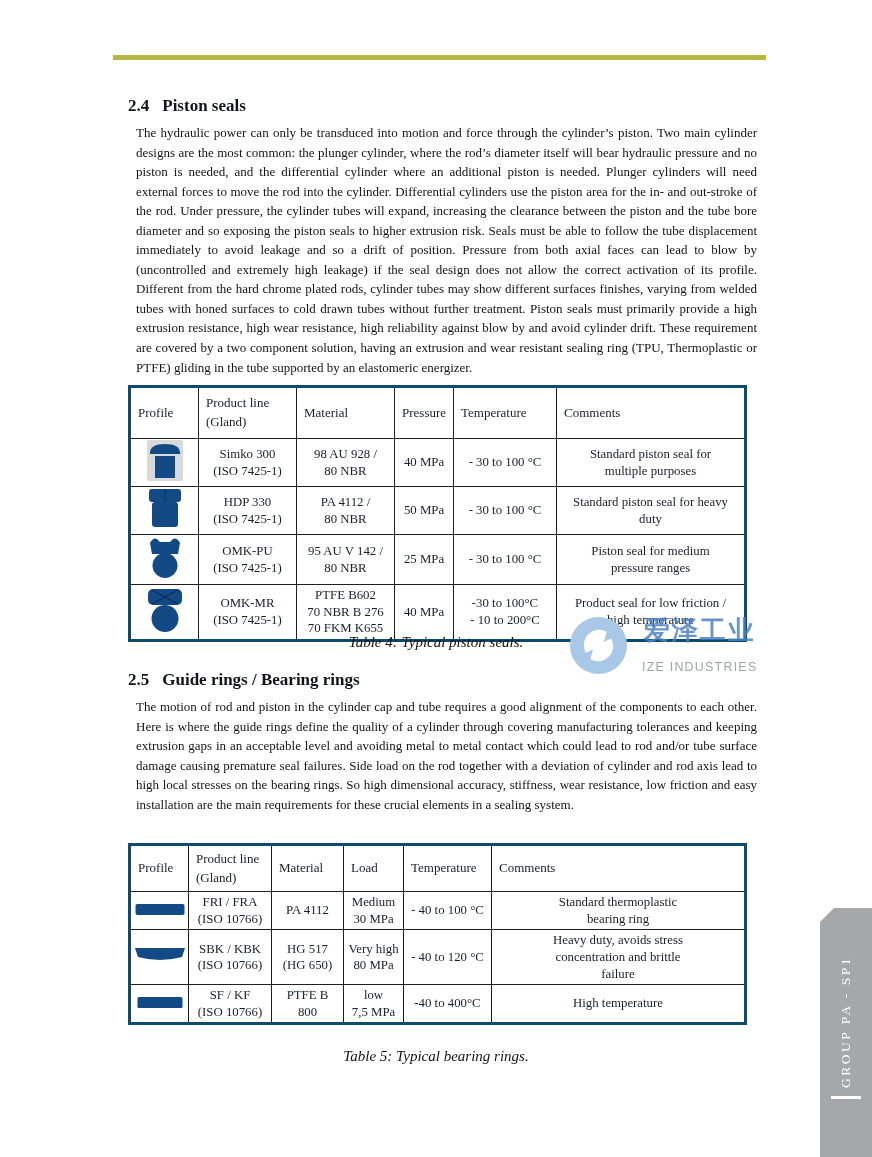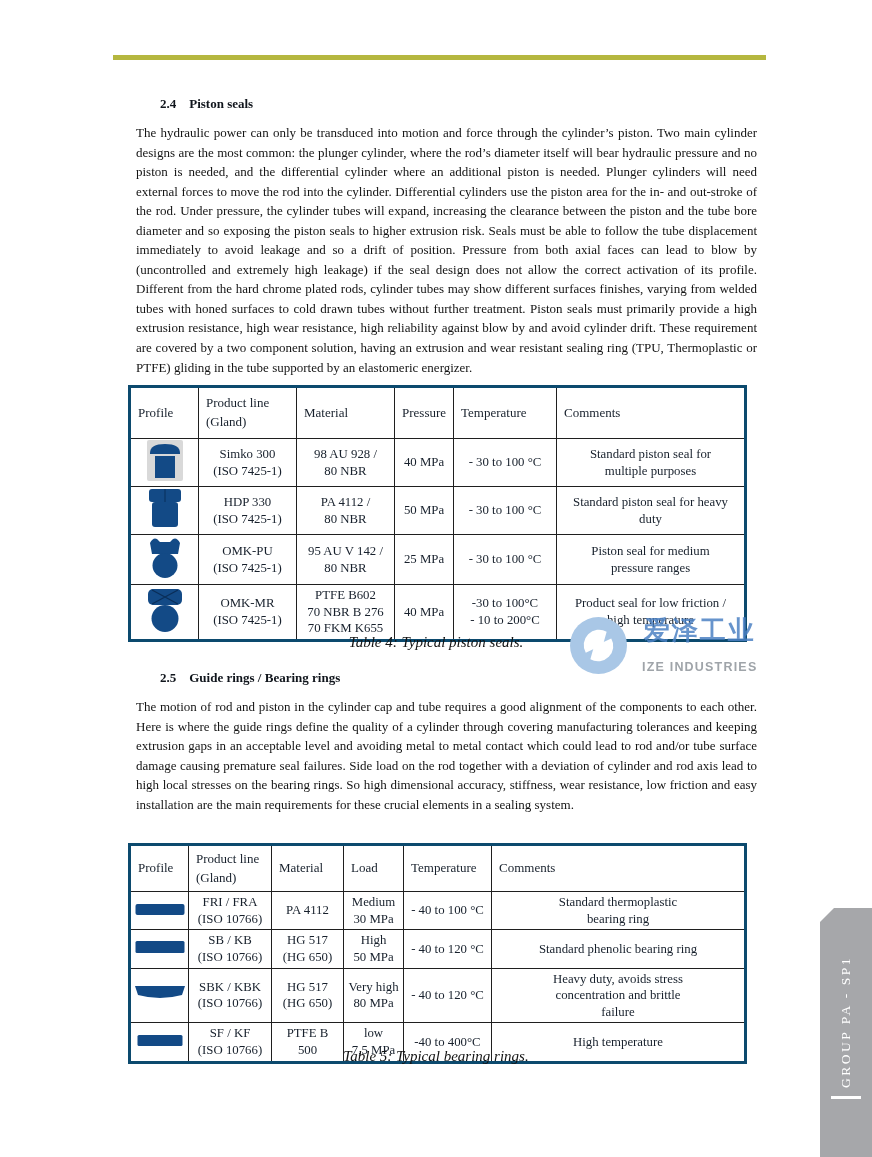--- a/index.html
+++ b/index.html
@@ -1,21 +1,21 @@
 <!DOCTYPE html>
 <html><head>
 <meta charset="utf-8">
 <style>
   html,body { margin:0; padding:0; background:#ffffff; }
   .page {
     position:relative; width:872px; height:1157px; background:#ffffff;
     font-family:"Liberation Serif", serif; color:#10151c; overflow:hidden;
   }
   .accent-line { position:absolute; left:113px; top:55px; width:653px; height:5px; }
-  .heading { position:absolute; left:128px; font-weight:bold; font-size:13px; white-space:nowrap;margin-left:32px; }
+  .heading { position:absolute; left:128px; font-weight:bold; font-size:17px; white-space:nowrap; }
   .h24 { top:96px; }
   .h25 { top:670px; }
   .h-num { display:inline-block; margin-right:13px; }
   .body-p {
     position:absolute; left:136px; width:621px; margin:0;
     text-align:justify; font-size:13px; line-height:19.55px; color:#131313;
   }
   .p24 { top:123px; }
   .p25 { top:697px; }
 
@@ -35,21 +35,21 @@
   .rh52 { height:52px; } .rh47 { height:47px; } .rh44 { height:44px; } .rh45 { height:45px; }
   .rh48 { height:48px; } .rh35 { height:35px; } .rh32 { height:32px; } .rh34 { height:34px; }
 
   .caption { position:absolute; left:128px; width:616px; text-align:center; font-style:italic; font-size:15px; color:#131313; }
   .cap4 { top:634px; }
   .cap5 { top:1048px; }
 
   .watermark { position:absolute; left:570px; top:617px; display:flex; align-items:center; gap:15px;text-align:center; }
   .wm-icon { width:57px; height:57px; flex:0 0 auto; }
   .wm-cn { font-family:"Liberation Sans", sans-serif; font-size:26px; font-weight:bold; line-height:1.05; letter-spacing:2px; opacity:0.85; }
-  .wm-en { font-family:"Liberation Sans", sans-serif; font-size:12.5px; letter-spacing:1.2px; margin-top:16px;font-weight:bold; }
+  .wm-en { font-family:"Liberation Sans", sans-serif; font-size:12.5px; letter-spacing:1.2px; margin-top:16px; }
 
   .side-tab {
     position:absolute; right:0; top:908px; width:52px; height:249px;
     clip-path:polygon(0 14px, 14px 0, 100% 0, 100% 100%, 0 100%);
   }
   .tab-label {
     position:absolute; left:50%; top:38px; height:152px;
     writing-mode:vertical-rl; text-orientation:mixed;
     transform:translateX(-50%) rotate(180deg);
     color:#ffffff; font-size:13.5px; letter-spacing:2.5px; white-space:nowrap;
@@ -212,35 +212,20 @@
         </td>
         <td class="c">FRI / FRA
 (ISO 10766)</td>
         <td class="c">PA 4112</td>
         <td class="c">Medium
 30 MPa</td>
         <td class="c">- 40 to 100 °C</td>
         <td class="c">Standard thermoplastic
 bearing ring</td>
       </tr>
-      <tr class="rh32">
-        <td class="icon-cell">
-          <svg width="50" height="14" viewBox="0 0 50 14">
-            <rect x="0.5" y="1" width="49" height="12" rx="1.5" fill="#134a86"></rect>
-          </svg>
-        </td>
-        <td class="c">SB / KB
-(ISO 10766)</td>
-        <td class="c">HG 517
-(HG 650)</td>
-        <td class="c">High
-50 MPa</td>
-        <td class="c">- 40 to 120 °C</td>
-        <td class="c">Standard phenolic bearing ring</td>
-      </tr>
       <tr class="rh47">
         <td class="icon-cell">
           <svg width="54" height="16" viewBox="0 0 54 16">
             <path d="M2 1 L52 1 L49 10 Q27 16 5 10 Z" fill="#134a86"></path>
           </svg>
         </td>
         <td class="c">SBK / KBK
 (ISO 10766)</td>
         <td class="c">HG 517
 (HG 650)</td>
@@ -252,21 +237,21 @@
 failure</td>
       </tr>
       <tr class="rh34">
         <td class="icon-cell">
           <svg width="46" height="13" viewBox="0 0 46 13">
             <rect x="0.5" y="1" width="45" height="11" rx="1.5" fill="#134a86"></rect>
           </svg>
         </td>
         <td class="c">SF / KF
 (ISO 10766)</td>
-        <td class="c">PTFE B 500</td>
+        <td class="c">PTFE B 800</td>
         <td class="c">low
 7,5 MPa</td>
         <td class="c">-40 to 400°C</td>
         <td class="c">High temperature</td>
       </tr>
     </tbody>
   </table>
 
   <div class="caption cap5">Table 5: Typical bearing rings.</div>
 

